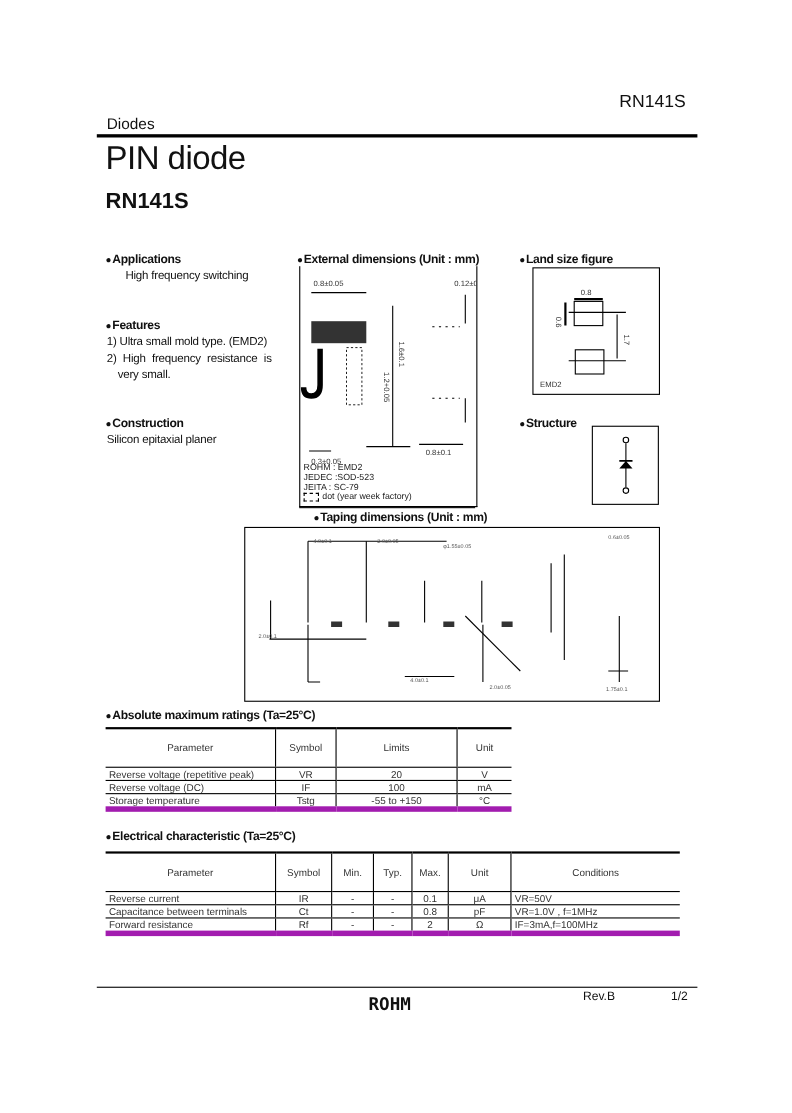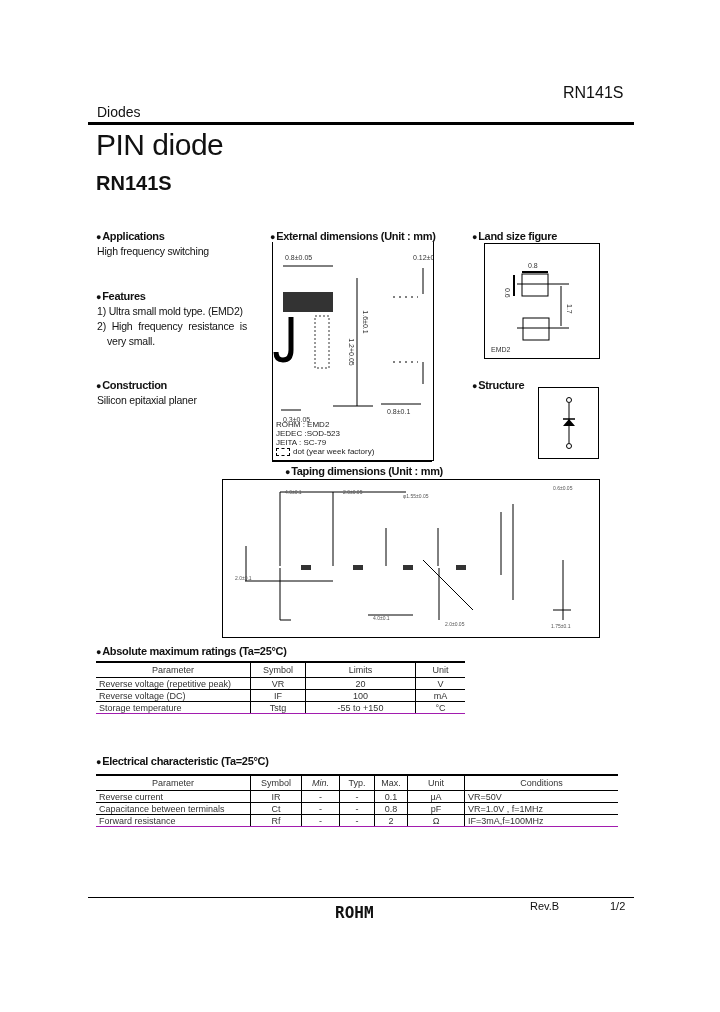--- a/index.html
+++ b/index.html
@@ -9,42 +9,42 @@
   .hdr-part{left:563px;top:84px;font-size:16px;}
   .hdr-rule{left:88px;top:122px;width:546px;height:3px;background:#000;}
   .title{left:96px;top:128px;font-size:30px;letter-spacing:-0.5px;}
   .subtitle{left:96px;top:172px;font-size:20px;font-weight:bold;}
   .sec{font-size:11px;font-weight:bold;letter-spacing:-0.3px;}
   .sec .unit{font-weight:bold;}
   .sec .dot{font-size:9px;margin-right:1px;}
   .txt{font-size:10.5px;line-height:15px;letter-spacing:-0.2px;}
   .box{border:1px solid #000;}
   table.spec{border-collapse:collapse;font-size:9px;color:#333;}
-  table.spec th{font-weight:normal;border-top:2px solid #000;border-bottom:1px solid #000;padding:1px 2px;height:12px;}
+  table.spec th{font-weight:normal;border-top:2px solid #000;border-bottom:1px solid #000;padding:11px 2px;height:12px;}
   table.spec td{border-bottom:1px solid #000;padding:0 3px;height:11px;}
   table.spec td+td, table.spec th+th{border-left:1px solid #000;}
   table.spec td.c, table.spec th{text-align:center;}
-  table.spec tr:last-child td{border-bottom:1px solid #a21caf;}
+  table.spec tr:last-child td{border-bottom:5px solid #a21caf;}
   .foot-rule{left:88px;top:897px;width:546px;height:1px;background:#000;}
   .rev{left:530px;top:900px;font-size:11px;}
   .page{left:610px;top:900px;font-size:11px;}
   .logo{left:335px;top:903px;font-size:16px;font-weight:bold;letter-spacing:0px;font-family:"DejaVu Sans Mono",monospace;}
   svg text{font-family:"Liberation Sans",sans-serif;}
 </style>
 </head>
 <body>
 
 <div class="abs hdr-part">RN141S</div>
 <div class="abs hdr-cat">Diodes</div>
 <div class="abs hdr-rule"></div>
 <div class="abs title">PIN diode</div>
 <div class="abs subtitle">RN141S</div>
 
 <div class="abs sec" style="left:96px;top:230px;"><span class="dot">●</span><span>Applications</span></div>
-<div class="abs txt" style="left:97px;top:244px;">High frequency switching</div>
+<div class="abs txt" style="left:114px;top:244px;">High frequency switching</div>
 
 <div class="abs sec" style="left:96px;top:290px;"><span class="dot">●</span><span>Features</span></div>
 <div class="abs txt" style="left:97px;top:304px;">1) Ultra small mold type. (EMD2)</div>
 <div class="abs txt" style="left:97px;top:319px;width:150px;text-align:justify;text-align-last:justify;">2) High frequency resistance is</div>
 <div class="abs txt" style="left:107px;top:334px;">very small.</div>
 
 <div class="abs sec" style="left:96px;top:379px;"><span class="dot">●</span><span>Construction</span></div>
 <div class="abs txt" style="left:97px;top:393px;">Silicon epitaxial planer</div>
 
 <div class="abs sec" style="left:270px;top:230px;"><span class="dot">●</span><span>External dimensions</span> <span class="unit">(Unit : mm)</span></div>
@@ -171,21 +171,21 @@
     </tr>
   </tbody>
 </table>
 
 <div class="abs sec" style="left:96px;top:755px;"><span class="dot">●</span><span>Electrical characteristic</span> <span class="unit">(Ta=25°C)</span></div>
 <table class="abs spec" style="left:96px;top:774px;width:522px;">
   <thead>
     <tr>
       <th style="width:150px;">Parameter</th>
       <th style="width:46px;">Symbol</th>
-      <th style="width:33px;font-style:italic;">Min.</th>
+      <th style="width:33px;">Min.</th>
       <th style="width:30px;">Typ.</th>
       <th style="width:28px;">Max.</th>
       <th style="width:52px;">Unit</th>
       <th>Conditions</th>
     </tr>
   </thead>
   <tbody>
     <tr>
       <td>Reverse current</td>
       <td class="c">IR</td>

